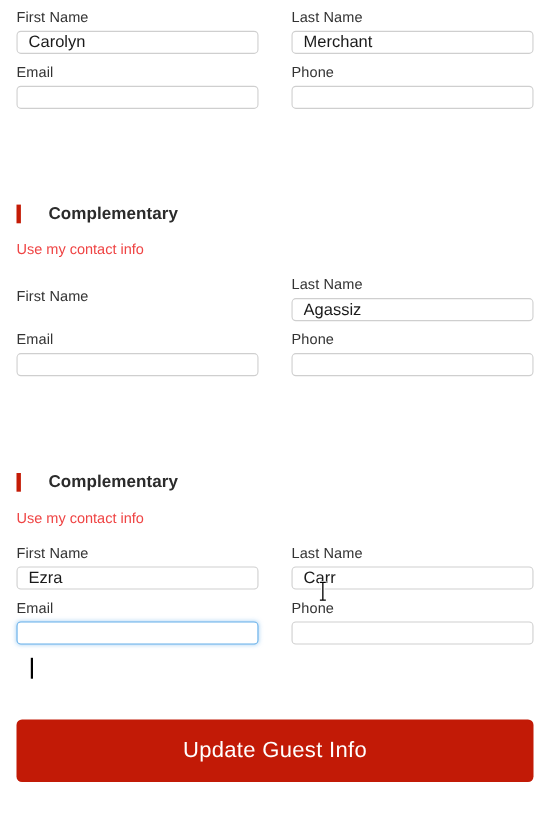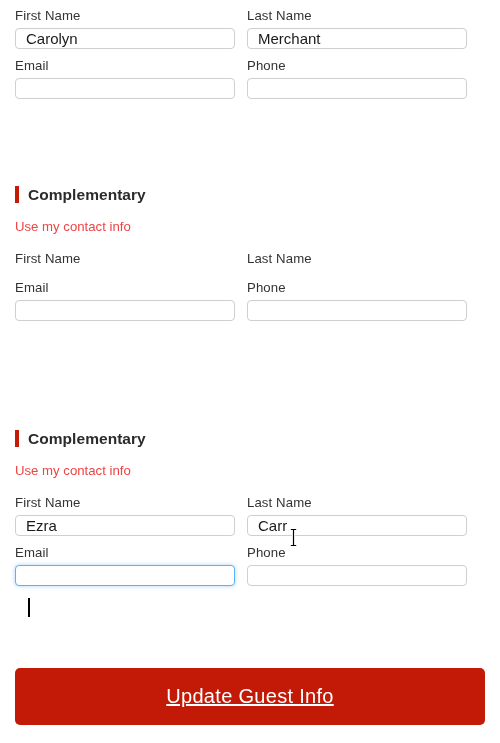--- a/index.html
+++ b/index.html
@@ -20,21 +20,21 @@
     position: relative;
     width: 500px;
     height: 743px;
     box-sizing: border-box;
     padding: 0 15px;
   }
 
   
   .row {
     display: flex;
-    gap: 12px;
+    gap: 30px;
     align-items: center;
   }
   .col {
     width: 220px;
     flex: 0 0 220px;
   }
 
   .field-label {
     display: block;
     font-size: 13.2px;
@@ -70,21 +70,21 @@
   .field + .field { margin-top: 0; }
   .row + .row { margin-top: 9px; }
 
   
   .guest-block { }
 
   
   .section-head {
     display: flex;
     align-items: center;
-    gap: 9px;
+    gap: 25px;
     margin: 0;
     padding: 0;
   }
   .accent-bar {
     display: block;
     width: 4px;
     height: 17px;
     background: #c41b06;
     border-radius: 0;
     flex: 0 0 4px;
@@ -186,20 +186,21 @@
     </div>
 
     <a class="contact-link" style="display:block; margin-top:15px;">Use my contact info</a>
 
     <div class="row" style="margin-top:16px;">
       <div class="col field">
         <label class="field-label">First Name</label>
       </div>
       <div class="col field">
         <label class="field-label">Last Name</label>
+        <input class="text-input" type="text" value="Agassiz" style="">
       </div>
     </div>
 
     <div class="row" style="margin-top:9px;">
       <div class="col field">
         <label class="field-label">Email</label>
         <input class="text-input" type="text" value="" style="">
       </div>
       <div class="col field">
         <label class="field-label">Phone</label>
@@ -242,15 +243,15 @@
 
   <div class="caret"></div>
 
   <svg class="ibeam-cursor" viewBox="0 0 9 19" xmlns="http://www.w3.org/2000/svg">
     <path d="M4.5 1.5 L4.5 17.5" stroke="#ffffff" stroke-width="3.2" fill="none"></path>
     <path d="M1.2 1.5 L7.8 1.5 M1.2 17.5 L7.8 17.5" stroke="#ffffff" stroke-width="3.2" fill="none"></path>
     <path d="M4.5 1.5 L4.5 17.5" stroke="#000000" stroke-width="1.2" fill="none"></path>
     <path d="M1.8 1.5 L7.2 1.5 M1.8 17.5 L7.2 17.5" stroke="#000000" stroke-width="1.2" fill="none"></path>
   </svg>
 
-  <button class="submit-button abs" style="left:15px; top:668px;text-decoration:underline;">Update Guest Info</button>
+  <button class="submit-button abs" style="left:15px; top:654px;">Update Guest Info</button>
 
 </div>
 
 </body></html>

